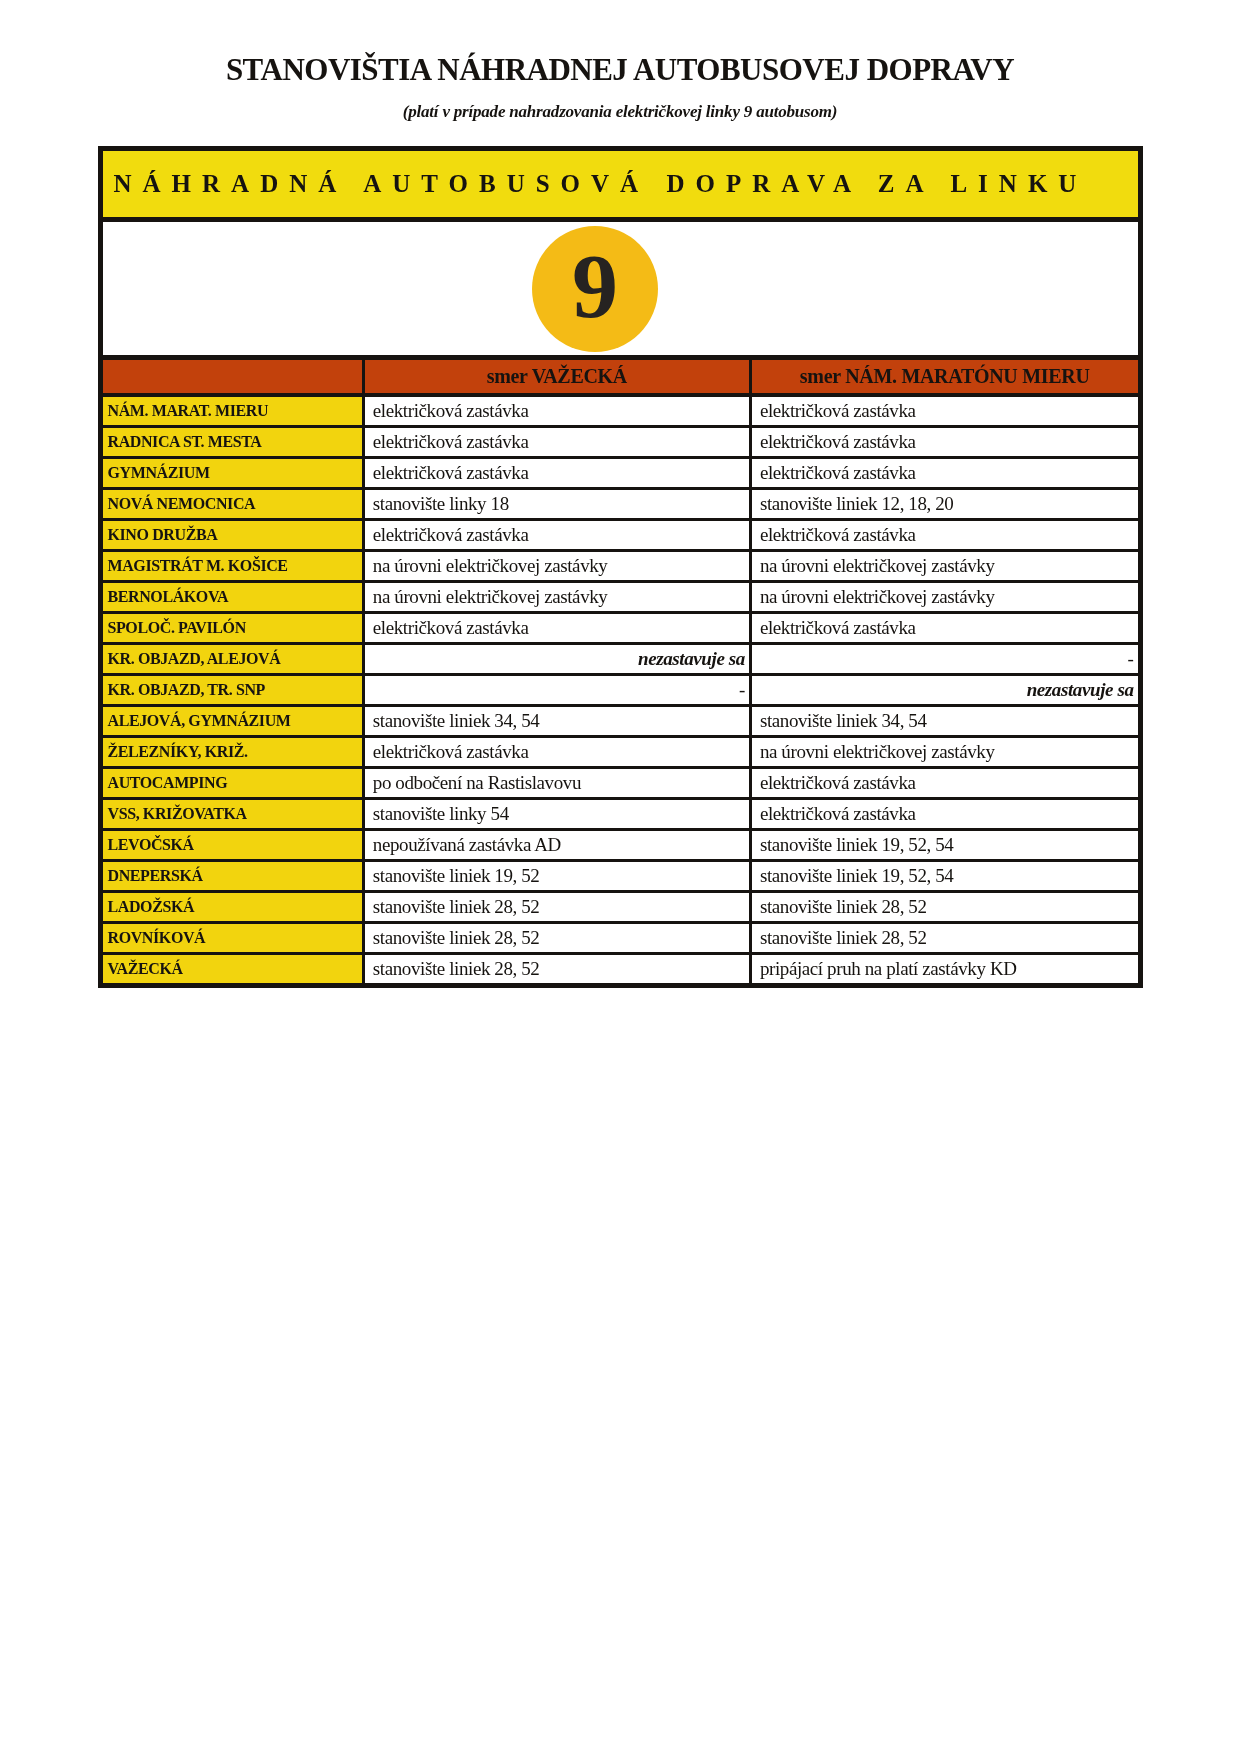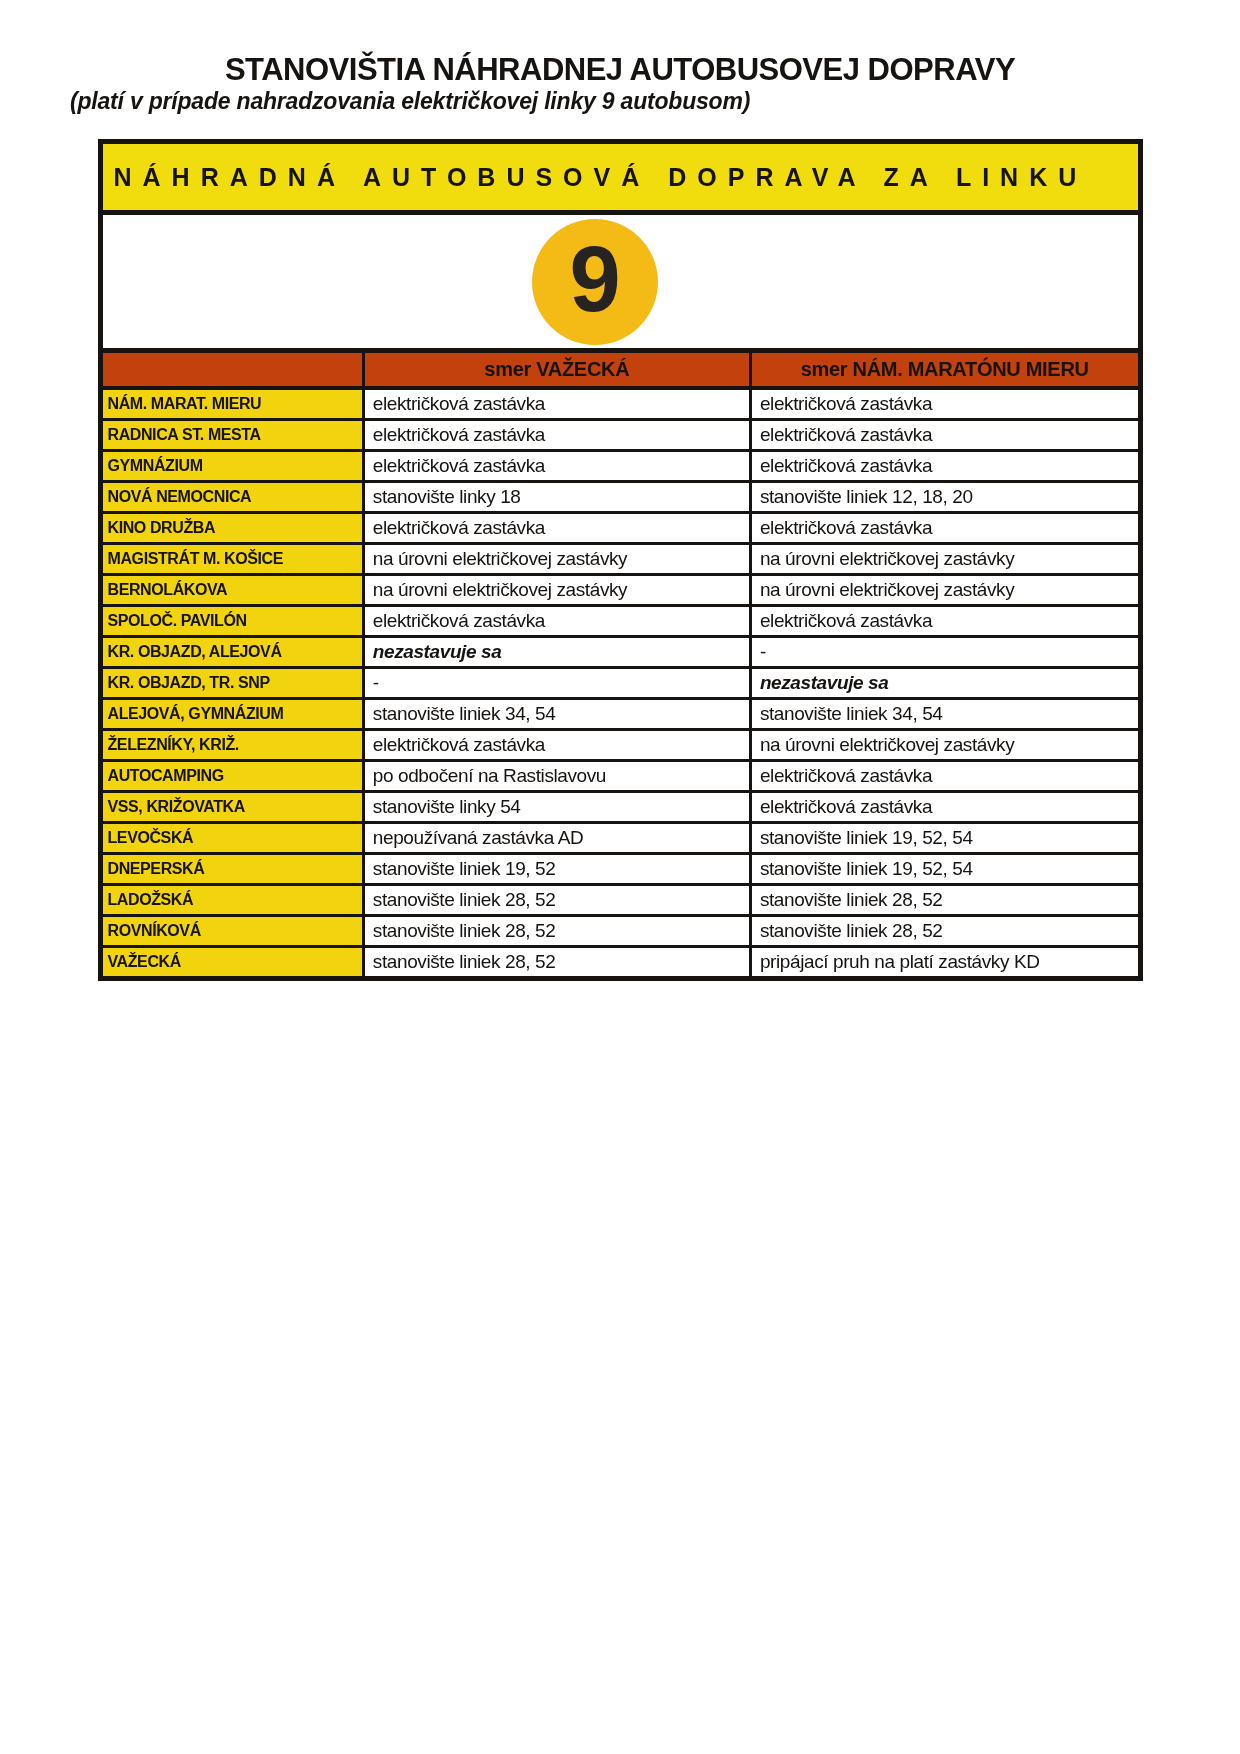--- a/index.html
+++ b/index.html
@@ -2,35 +2,35 @@
 <html style="--banner-yellow: #F1DC0E; --cell-yellow: #F2D40E; --badge-amber: #F4BB16; --ink: #161310;"><head>
 <meta charset="utf-8">
 <style>
   html,body{margin:0;padding:0;}
   body{
     width:1240px;height:1754px;
     background:#fff;
     font-family:"Liberation Sans", sans-serif;
     color:#161310;
   }
-  .sheet{position:relative;width:1240px;height:1754px;background:#fff;overflow:hidden;}
+  .sheet{position:relative;width:1240px;height:1754px;background:#fff;overflow:hidden;font-family:Liberation Serif, serif;}
   .page-title{
     margin:52px auto 0;
     width:1100px;
     text-align:center;
     font-size:31px;
     font-weight:800;
     letter-spacing:-0.5px;
     color:#161310;
   }
   .page-subtitle{
-    margin:0 auto 0;
+    margin:14px auto 0;
     width:1100px;
-    text-align:left;
-    font-size:23px;
+    text-align:center;
+    font-size:17px;
     font-style:italic;
     font-weight:600;
     letter-spacing:-0.2px;
   }
   .board{
     width:1035px;
     margin:24px auto 0;
     border:5px solid var(--ink,#161310);
   }
   .banner{
@@ -90,21 +90,21 @@
   }
   table.stops td.stop{
     background:var(--cell-yellow,#F2D40E);
     font-weight:bold;
     font-size:16px;
     padding-left:5px;
   }
   table.stops tr:last-child td{border-bottom:none;}
   table.stops td:first-child, table.stops th:first-child{border-left:none;}
   table.stops td:last-child,  table.stops th:last-child{border-right:none;}
-  td.center{text-align:left;padding-left:4px;}
+  td.center{text-align:right;padding-left:4px;}
   td.em{font-style:italic;font-weight:600;}
 </style>
 </head>
 <body>
 
 <div class="sheet">
 
   <h1 class="page-title">STANOVIŠTIA NÁHRADNEJ AUTOBUSOVEJ DOPRAVY</h1>
   <p class="page-subtitle">(platí v prípade nahradzovania električkovej linky 9 autobusom)</p>
 

